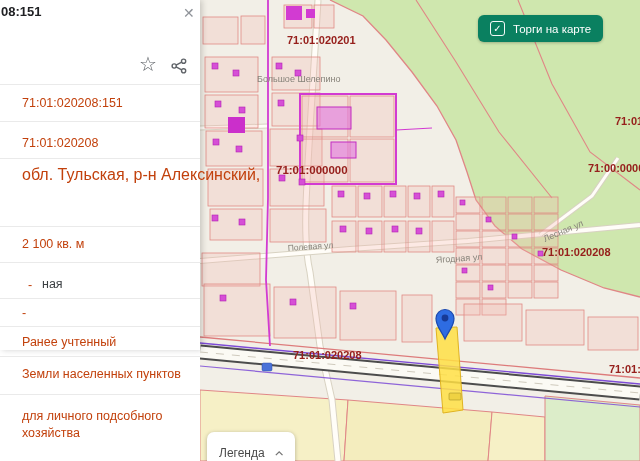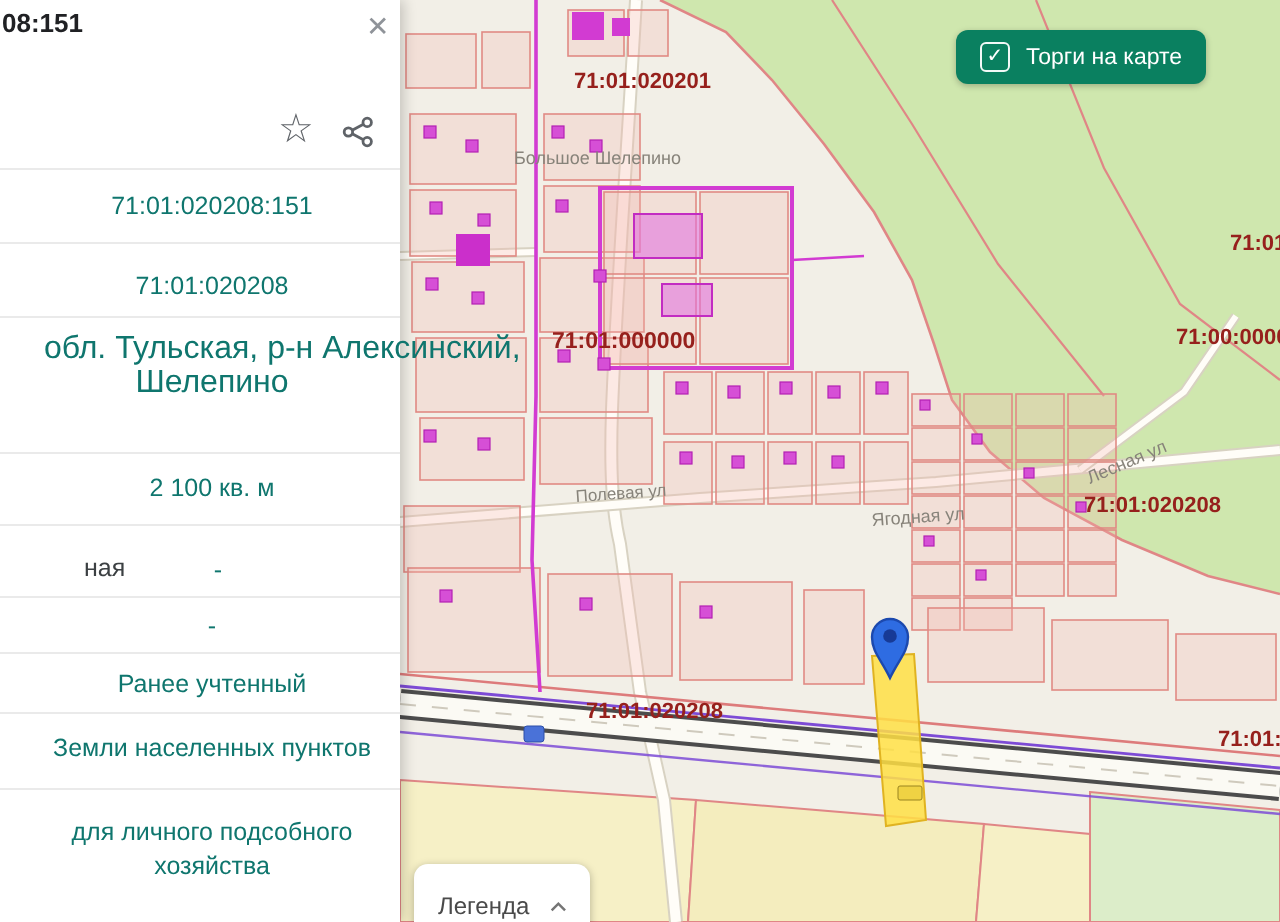--- a/index.html
+++ b/index.html
@@ -2,29 +2,29 @@
 <html><head>
 <meta charset="utf-8">
 <style>
   html,body{margin:0;padding:0;}
   body{
     width:640px;height:461px;position:relative;overflow:hidden;
     font-family:"Liberation Sans",sans-serif;background:#fff;
   }
   
   .sidebar{
-    position:absolute;left:0;top:0;width:200px;height:461px;background:#fff;
+    position:absolute;left:0;top:0;width:200px;height:350px;background:#fff;
     z-index:10;box-shadow:2px 0 6px rgba(0,0,0,.18);
   }
   .hdr-frag{position:absolute;left:1px;top:4px;font-size:13px;color:#202124;font-weight:bold;}
   .close-btn{position:absolute;left:181px;top:3px;font-size:14px;color:#8f9399;cursor:pointer;padding:2px;}
   .star-btn{position:absolute;left:139px;top:52px;font-size:20px;color:#5f6368;cursor:pointer;}
   .share-btn{position:absolute;left:170px;top:57px;cursor:pointer;}
   .divider{position:absolute;left:0;right:0;height:1px;background:#eaeaea;}
-  .rowtxt{position:absolute;left:22px;right:10px;font-size:12.5px;color:#0f766e;line-height:17px;white-space:nowrap;text-align:center;}
+  .rowtxt{position:absolute;left:22px;right:10px;font-size:12.5px;color:#c2410c;line-height:17px;white-space:nowrap;}
   .frag{position:absolute;left:2px;font-size:12.5px;color:#3c4043;margin-left:40px;}
   
   .map{
     position:absolute;left:200px;top:0;width:440px;height:461px;overflow:hidden;background:#f2efe7;
   }
   .map svg{display:block;overflow:hidden;}
   .torgi-btn{
     position:absolute;left:278px;top:15px;height:27px;display:inline-flex;align-items:center;
     gap:8px;padding:0 12px;background:#0a8060;border-radius:6px;color:#fff;font-size:11.5px;
     box-shadow:0 1px 3px rgba(0,0,0,.25);cursor:pointer;white-space:nowrap;
@@ -68,21 +68,20 @@
   <div class="divider" style="top:298px"></div>
   <div class="divider" style="top:326px"></div>
   <div class="divider" style="top:356px"></div>
   <div class="divider" style="top:394px"></div>
 
   <div class="rowtxt" style="top:95px">71:01:020208:151</div>
   <div class="rowtxt" style="top:135px">71:01:020208</div>
 
   <div class="rowtxt" style="top:166px;font-size:16px">
     <div>обл. Тульская, р-н Алексинский,</div>
-    <div>Шелепино</div>
   </div>
 
   <div class="rowtxt" style="top:236px">2 100 кв. м</div>
 
   <div class="frag" style="top:277px">ная</div>
   <div class="rowtxt" style="top:277px;left:28px">-</div>
   <div class="rowtxt" style="top:305px">-</div>
 
   <div class="rowtxt" style="top:334px">Ранее учтенный</div>
   <div class="rowtxt" style="top:408px">

